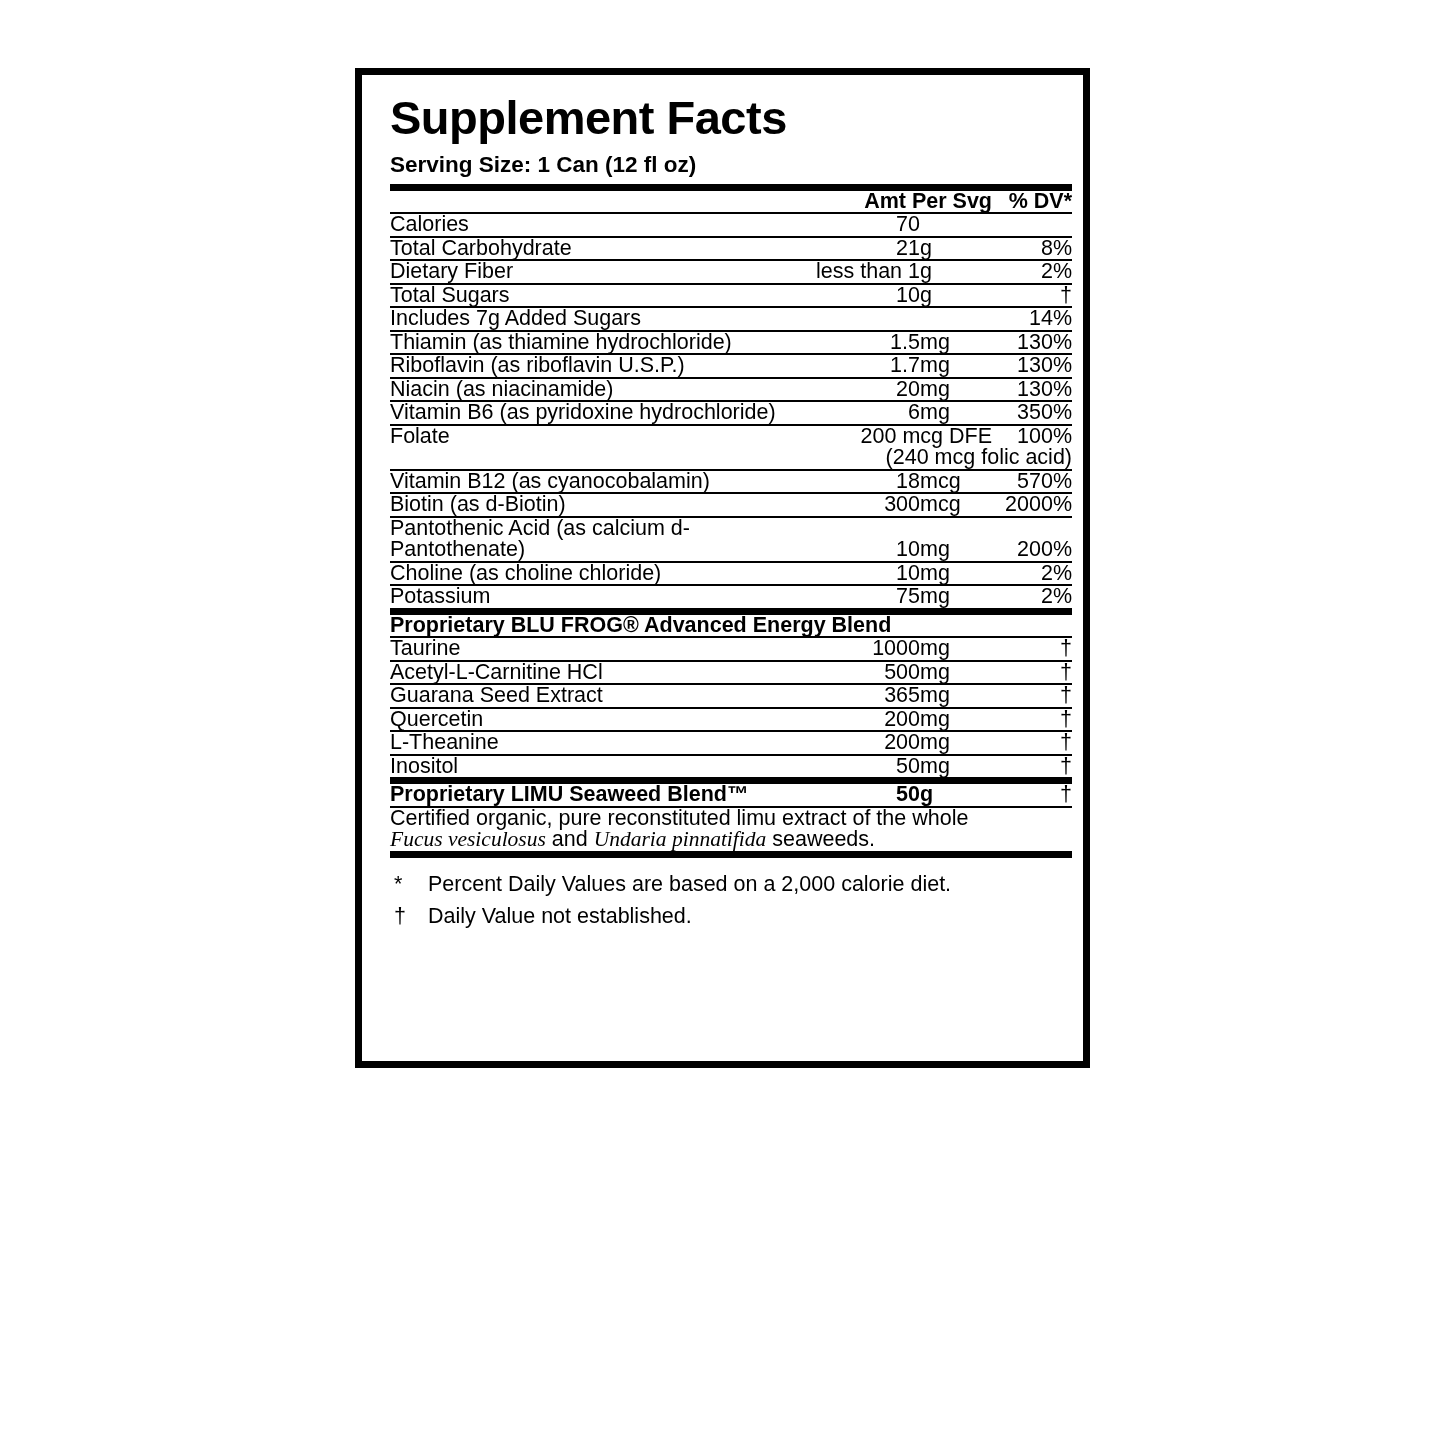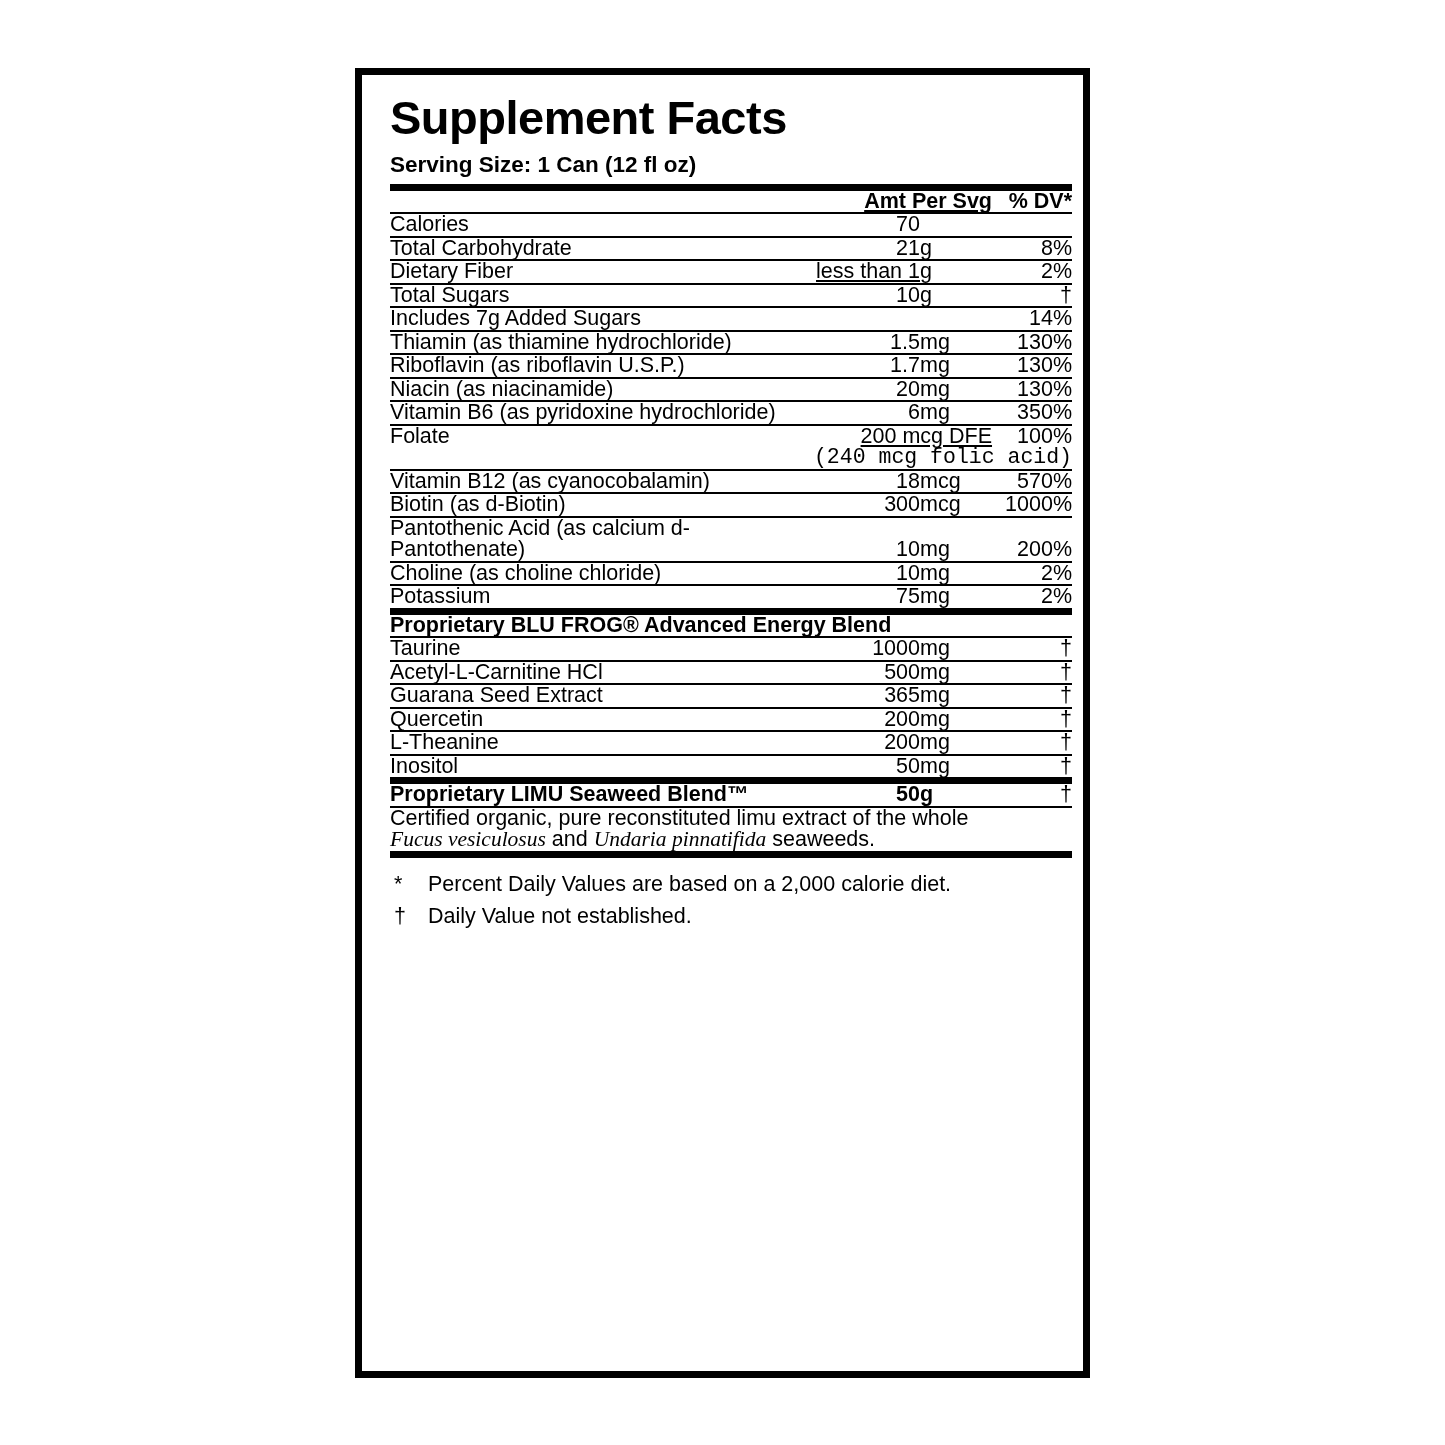--- a/index.html
+++ b/index.html
@@ -12,21 +12,21 @@
     height: 1445px;
     font-family: "Liberation Sans", sans-serif;
     color: #000000;
     position: relative;
   }
   .panel {
     position: absolute;
     left: 355px;
     top: 68px;
     width: 735px;
-    height: 1310px;
+    height: 1000px;
     border: 7px solid #000000;
     box-sizing: border-box;
     background: #ffffff;
   }
   .inner {
     position: absolute;
     left: 28px;
     top: 18px;
     width: 688px;
   }
@@ -73,41 +73,40 @@
   .dv { text-align: right; }
   .hdr td { font-weight: bold; font-size: 21.5px; padding-bottom: 4px; }
   .indent1 { padding-left: 26px; margin-left: 12px; }
   .indent2 { padding-left: 48px; }
   .dagger { font-size: 22px; }
   .sub-note {
     font-size: 21.5px;
     text-align: right;
     padding-right: 96px;
     padding-bottom: 6px;
-    font-family: Liberation Mono, monospace;
   }
   .blend-head td {
     font-weight: bold;
     font-size: 22px;
     padding: 7px 0 7px 0;
   }
   .desc td {
     font-size: 21.5px;
     line-height: 1.22;
     padding: 8px 0 8px 26px;
   }
   .desc em { font-style: italic; font-family: Liberation Serif, serif; }
   .footnotes {
     margin-top: 10px;
     font-size: 21.5px;
     line-height: 1.5;
   }
   .footnotes div { display: flex; }
   .fn-mark { width: 34px; flex: none; padding-left: 4px; }
-  .nowrap { white-space: nowrap; text-decoration: underline; }
+  .nowrap { white-space: nowrap; }
 </style>
 </head>
 <body>
 
 <div class="panel">
   <div class="inner">
 
     <div class="title">Supplement Facts</div>
     <div class="serving">Serving Size: 1 Can (12 fl oz)</div>
 
@@ -202,21 +201,21 @@
           <td class="cell">Vitamin B12 (as cyanocobalamin)</td>
           <td class="cell amt">18</td>
           <td class="cell unit">mcg</td>
           <td class="cell dv">570%</td>
         </tr>
 
         <tr class="rule-thin">
           <td class="cell">Biotin (as d-Biotin)</td>
           <td class="cell amt">300</td>
           <td class="cell unit">mcg</td>
-          <td class="cell dv">1000%</td>
+          <td class="cell dv">2000%</td>
         </tr>
 
         <tr class="rule-thin">
           <td class="cell">Pantothenic Acid (as calcium d-Pantothenate)</td>
           <td class="cell amt">10</td>
           <td class="cell unit">mg</td>
           <td class="cell dv">200%</td>
         </tr>
 
         <tr class="rule-thin">

